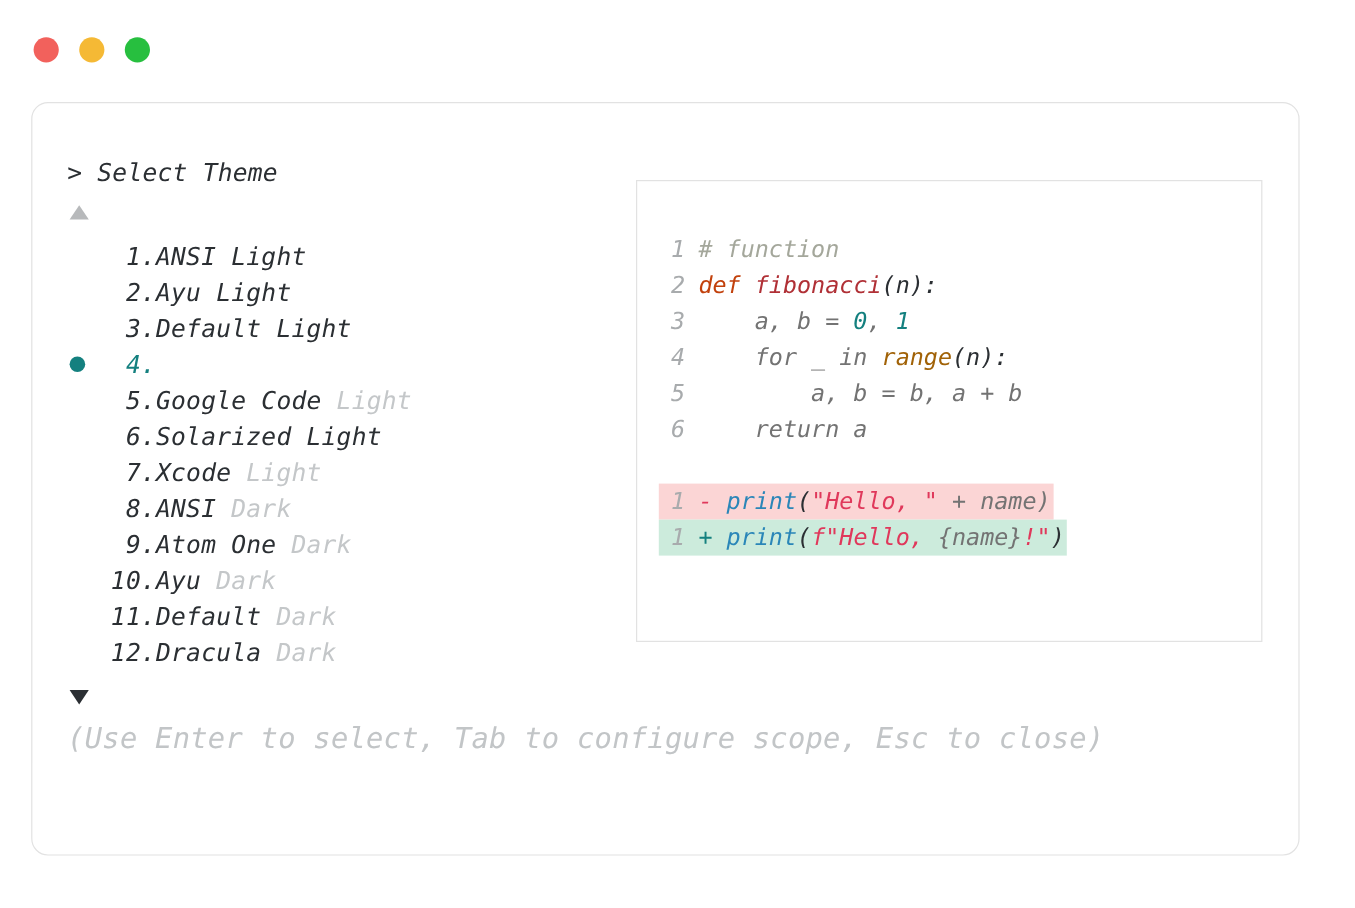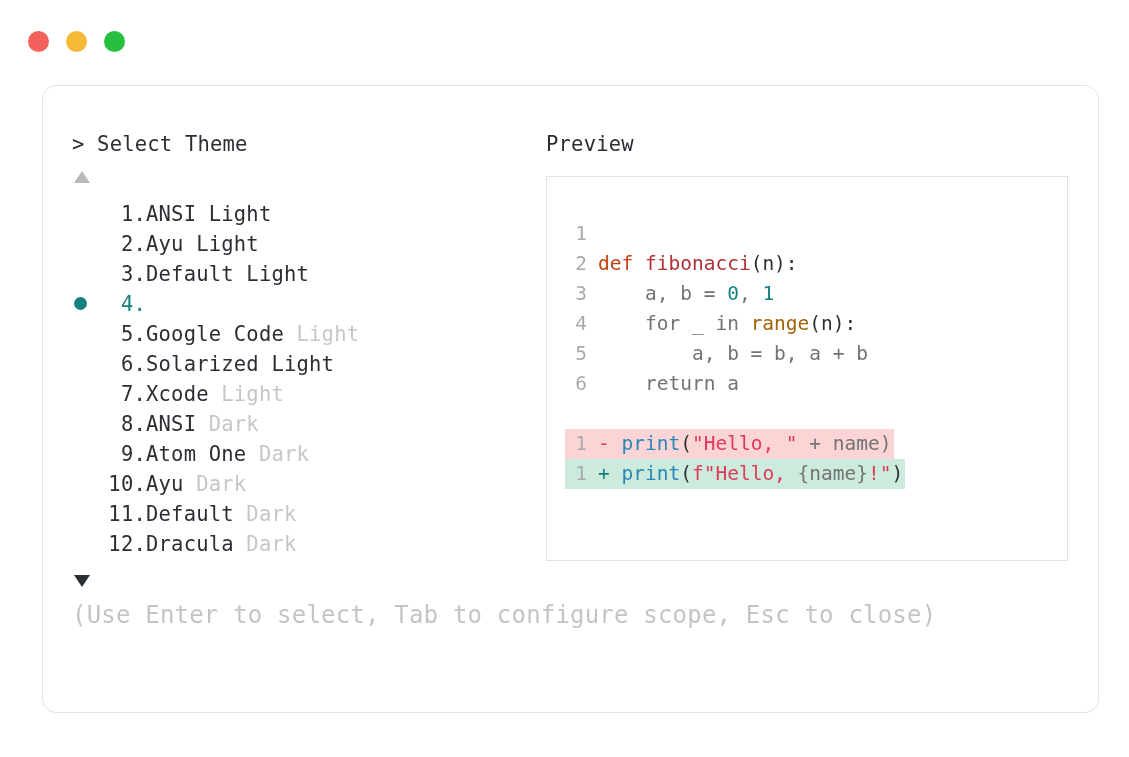--- a/index.html
+++ b/index.html
@@ -37,28 +37,29 @@
     border-radius: 50%;
     display: block;
   }
   .dot-red    { background: #f2615c; }
   .dot-yellow { background: #f5b935; }
   .dot-green  { background: #27bf3f; }
 
   
   .panel {
     position: absolute;
-    left: 42px;
+    left: 26px;
     top: 85px;
     width: 1057px;
     height: 628px;
     border: 1.5px solid #e2e2e2;
     border-radius: 14px;
     background: #ffffff;
     box-sizing: border-box;
+    font-style: italic;
   }
 
   .panel-inner {
     position: relative;
     width: 100%;
     height: 100%;
   }
 
   
   .col-left {
@@ -247,23 +248,22 @@
             <li class="theme-row"><span class="bullet-cell"></span><span class="idx">11.</span><span class="tname">Default</span><span class="tvariant"> Dark</span></li>
             <li class="theme-row"><span class="bullet-cell"></span><span class="idx">12.</span><span class="tname">Dracula</span><span class="tvariant"> Dark</span></li>
           </ul>
 
         <div class="arrow-down-wrap">
           <div class="arrow arrow-down"></div>
         </div>
       </div>
 
       <div class="col-right">
-        <div class="section-title">Preview</div>
         <div class="preview-box" id="preview-box">
-            <div class="code-line"><span class="gutter">1</span></div>
+            <div class="code-line"><span class="gutter">1</span><span class="code-body"><span class="tok-comment"># function</span></span></div>
             <div class="code-line"><span class="gutter">2</span><span class="code-body"><span class="tok-kw">def </span><span class="tok-fn">fibonacci</span><span class="tok-punct">(n):</span></span></div>
             <div class="code-line"><span class="gutter">3</span><span class="code-body"><span class="tok-plain">    a, b = </span><span class="tok-num">0</span><span class="tok-plain">, </span><span class="tok-num">1</span></span></div>
             <div class="code-line"><span class="gutter">4</span><span class="code-body"><span class="tok-plain">    for _ in </span><span class="tok-builtin">range</span><span class="tok-punct">(n):</span></span></div>
             <div class="code-line"><span class="gutter">5</span><span class="code-body"><span class="tok-plain">        a, b = b, a + b</span></span></div>
             <div class="code-line"><span class="gutter">6</span><span class="code-body"><span class="tok-plain">    return a</span></span></div>
             <div class="code-spacer"></div>
             <div class="code-line diff-line diff-del"><span class="diff-hl" style="display: inline-flex; align-items: baseline;"><span class="gutter">1</span><span class="diff-marker-del" style="white-space: pre;">- </span><span class="code-body"><span class="tok-call">print</span><span class="tok-punct">(</span><span class="tok-str">"Hello, "</span><span class="tok-plain"> + name)</span></span></span></div>
             <div class="code-line diff-line diff-add"><span class="diff-hl" style="display: inline-flex; align-items: baseline;"><span class="gutter">1</span><span class="diff-marker-add" style="white-space: pre;">+ </span><span class="code-body"><span class="tok-call">print</span><span class="tok-punct">(</span><span class="tok-str">f"Hello, </span><span class="tok-plain">{name}</span><span class="tok-str">!"</span><span class="tok-punct">)</span></span></span></div>
           </div>
       </div>

